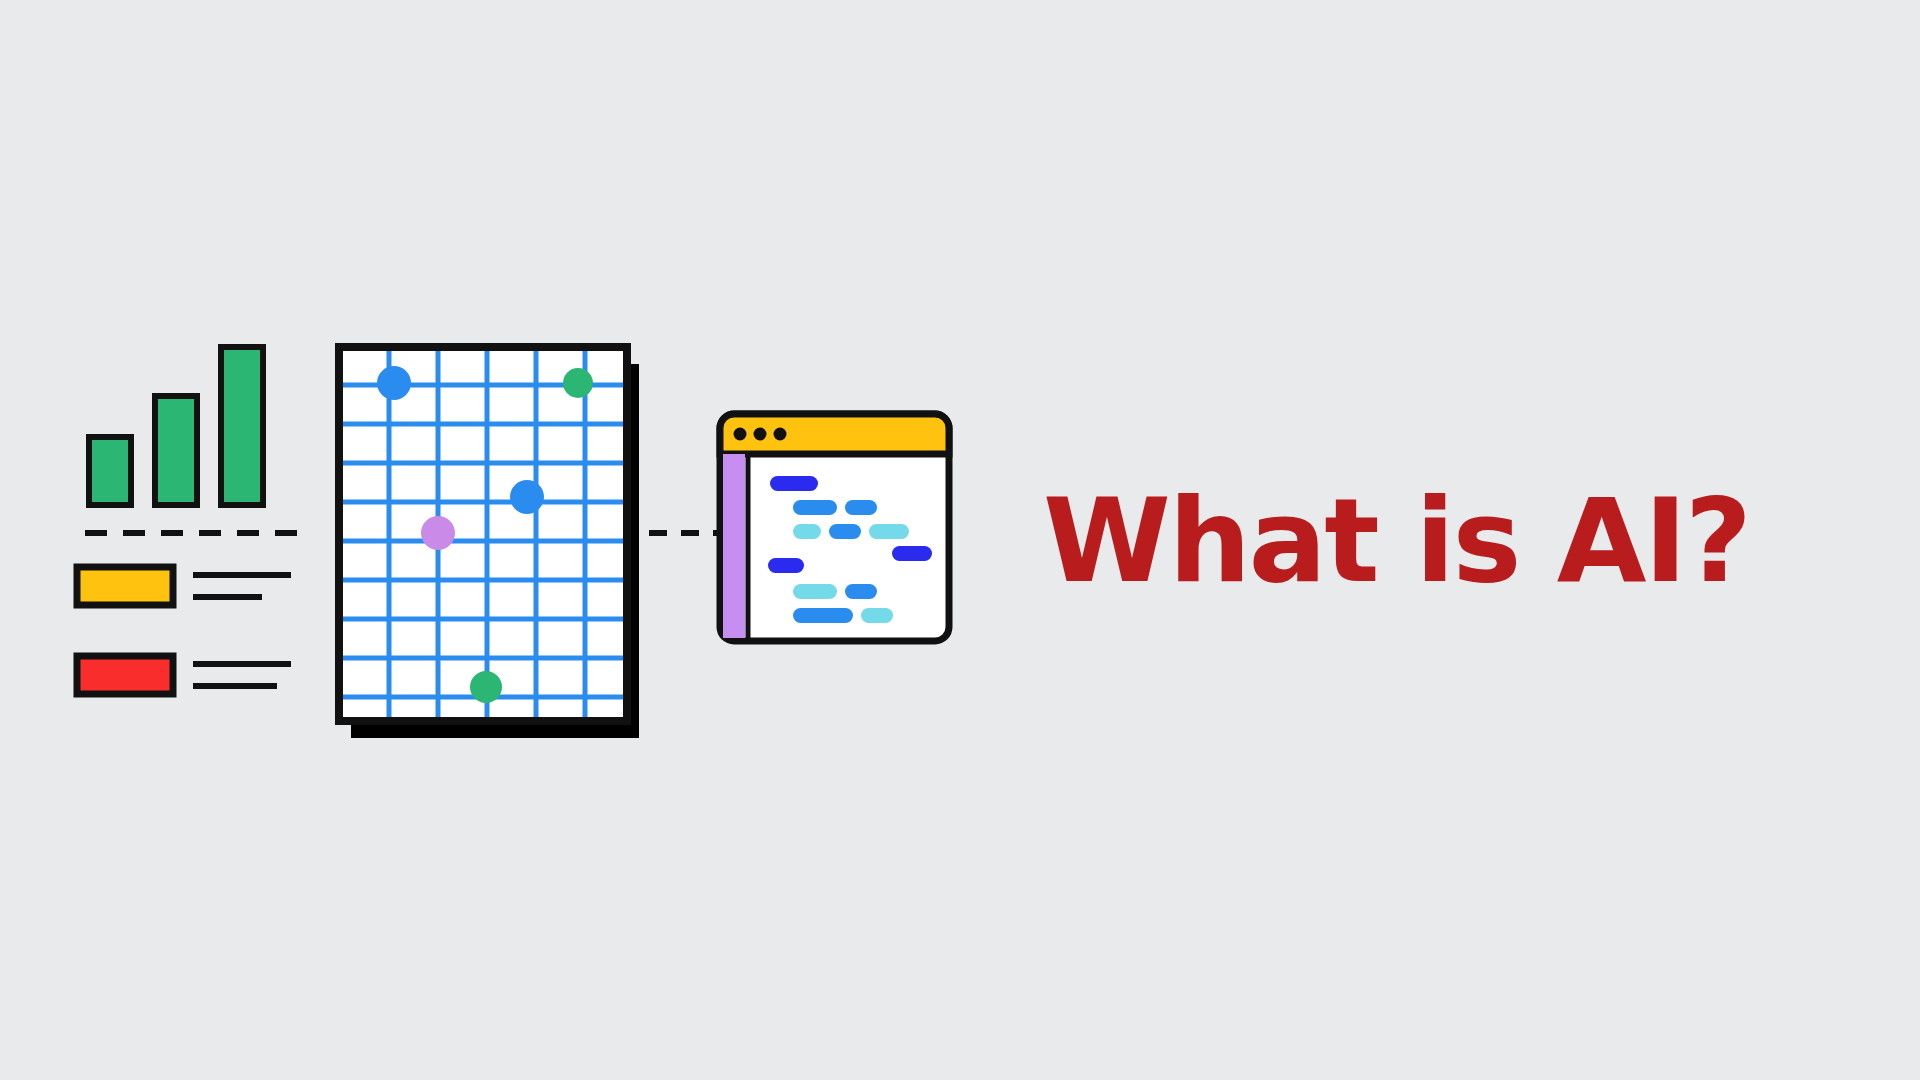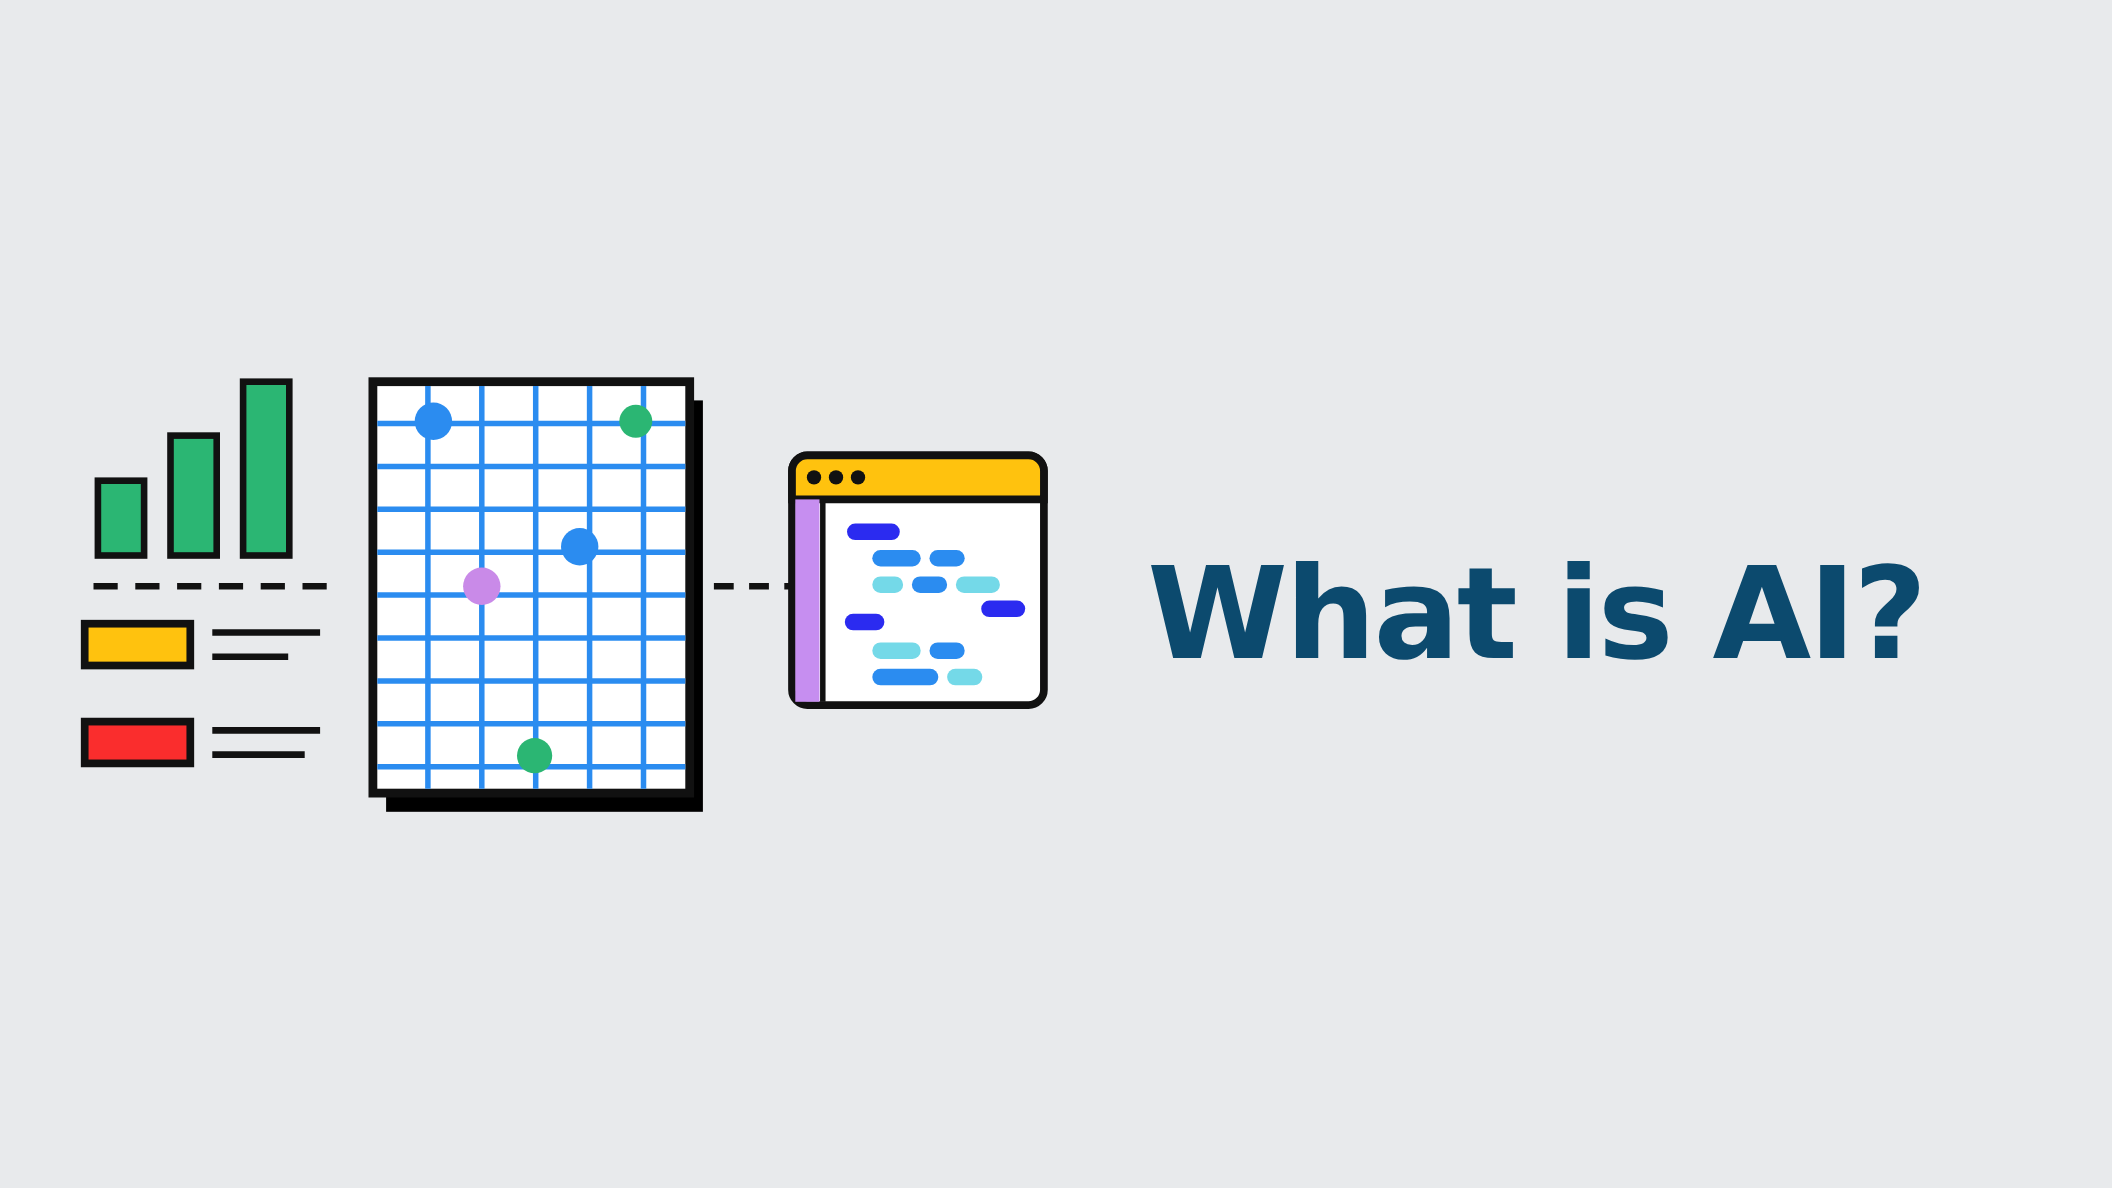--- a/index.html
+++ b/index.html
@@ -24,27 +24,27 @@
   .illus {
     position: absolute;
     left: 0; top: 0;
     width: 1920px;
     height: 1080px;
   }
   
   #headline {
     position: absolute;
     left: 1043px;
-    top: 501px;
+    top: 483px;
     font-family: "DejaVu Sans", sans-serif;
     font-weight: 700;
     font-size: 116px;
     line-height: 1;
     letter-spacing: -2.5px;
-    color: #0c4a6e;
+    color: #b91c1c;
     white-space: nowrap;
   }
 </style>
 </head>
 <body>
 
 <div id="stage">
 
   <svg class="illus" viewBox="0 0 1920 1080" width="1920" height="1080" xmlns="http://www.w3.org/2000/svg">
 

